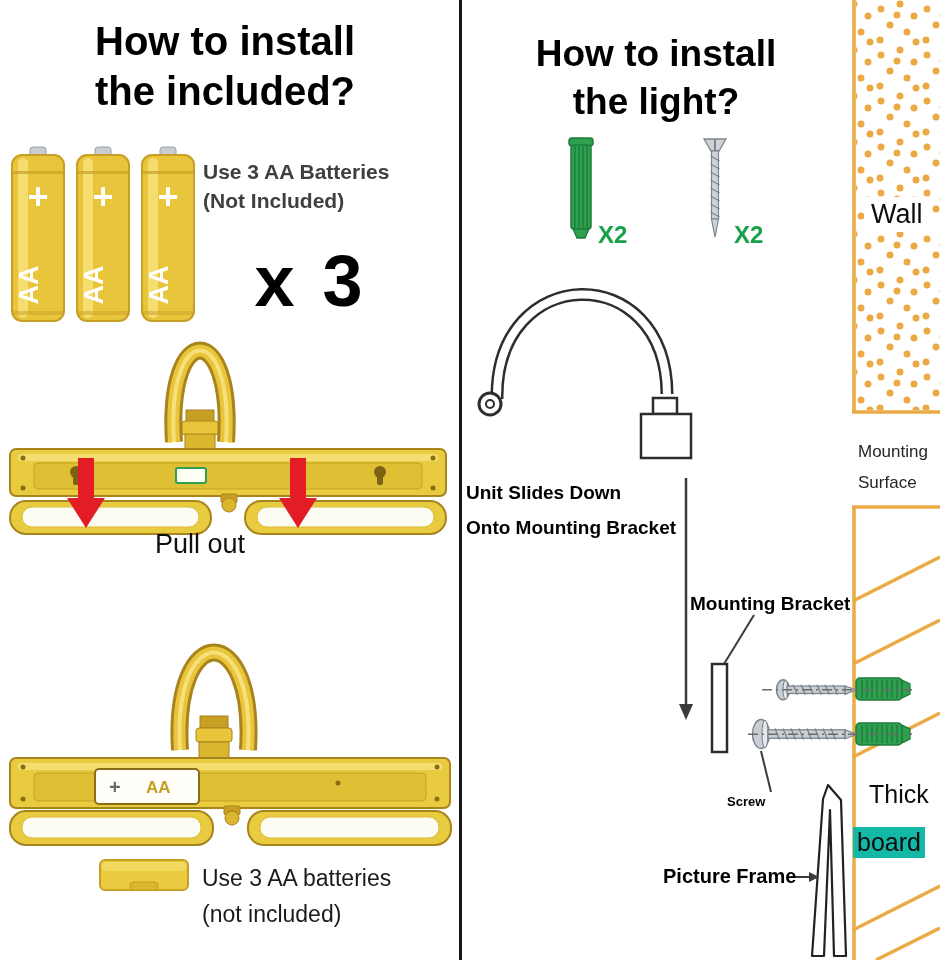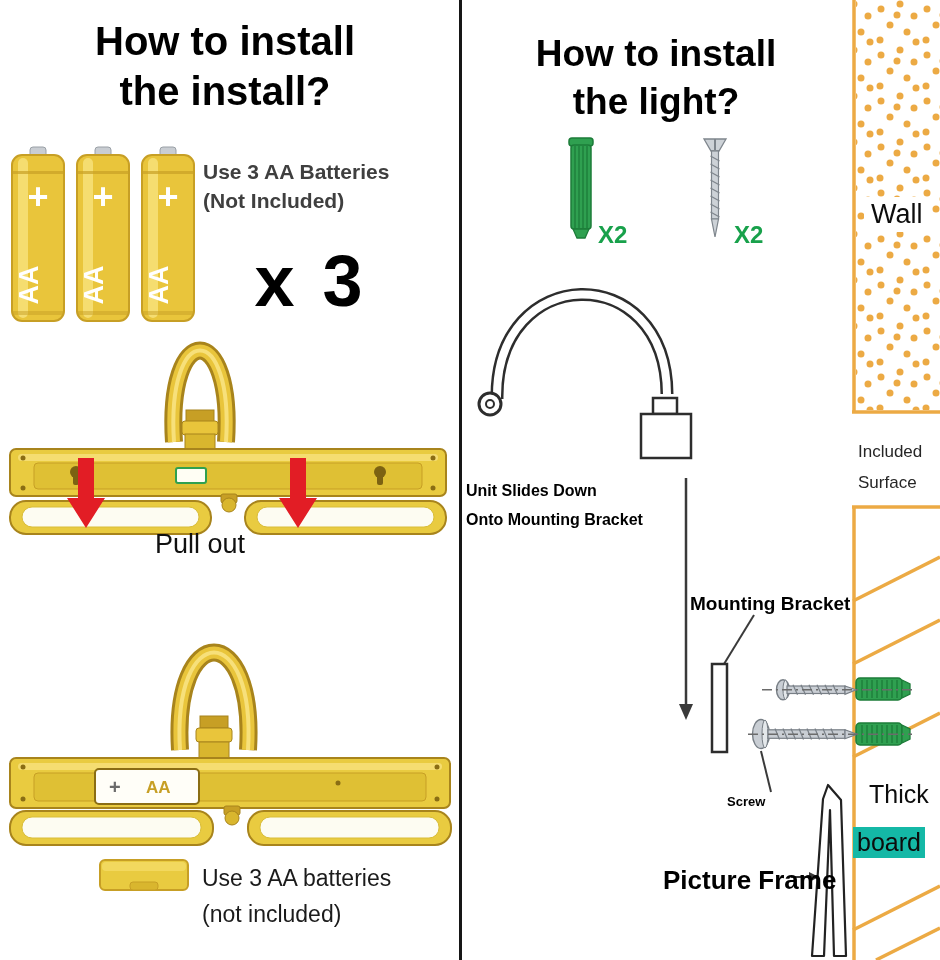--- a/index.html
+++ b/index.html
@@ -21,25 +21,25 @@
               color:#3f3f3f; line-height:1.38; }
   .lt-x3    { left:228px; top:240px; width:165px; text-align:center;
               font-size:72px; font-weight:800; letter-spacing:4px; }
   .lt-pullout { left:116px; top:529px; width:168px; text-align:center;
               font-size:27px; font-weight:500; color:#101010; }
   .lt-bottomnote { left:202px; top:861px; font-size:23px; color:#1b1b1b;
               line-height:1.55; }
   .x2 { font-size:24px; font-weight:800; color:#18a14b; }
   .x2a { left:598px; top:221px; }
   .x2b { left:734px; top:221px; }
-  .rt-slide { left:466px; top:476px; font-size:16px; font-weight:700;
+  .rt-slide { left:466px; top:476px; font-size:19px; font-weight:700;
               color:#000; line-height:1.82; }
   .rt-bracket-label { left:690px; top:593px; font-size:19px; font-weight:700; }
   .rt-screw-label   { left:727px; top:794px; font-size:13px; font-weight:700; }
-  .rt-frame-label   { left:663px; top:865px; font-size:26px; font-weight:700; }
+  .rt-frame-label   { left:663px; top:865px; font-size:20px; font-weight:700; }
   .wall-label { left:864px; top:197px; font-size:27px; color:#0c0c0c;
               background:#fff; padding:2px 7px; }
   .mounting-label { left:858px; top:436px; font-size:17px; color:#262626;
               line-height:1.85; }
   .thick1 { left:856px; top:779px; font-size:25px; color:#0c0c0c;
               background:#fff; padding:1px 13px; }
   .thick2 { left:853px; top:827px; font-size:25px; color:#0c0c0c;
               background:#14b8a6; padding:1px 4px; }
   .layer-art { left:0; top:0; z-index:1; }
   .layer-ill { z-index:2; }
@@ -328,21 +328,21 @@
       <line x1="8.5" y1="52" x2="17.5" y2="57"></line>
         <line x1="8.5" y1="60" x2="17.5" y2="65"></line>
       <line x1="8.5" y1="68" x2="17.5" y2="73"></line>
         <line x1="8.5" y1="76" x2="17.5" y2="81"></line>
     </g>
     <polygon points="9.5,83 16.5,83 13,101" fill="#cdd2d7" stroke="#7e858c" stroke-width="1.2"></polygon>
   </svg>
 
   <div class="label lt-title">
     <div>How to install</div>
-    <div>the install?</div>
+    <div>the included?</div>
   </div>
 
   <div class="label lt-note">
     <div>Use 3 AA Batteries</div>
     <div>(Not Included)</div>
   </div>
 
   <div class="label lt-x3">x 3</div>
 
   <div class="label lt-pullout">Pull out</div>
@@ -367,20 +367,20 @@
 
   <div class="label rt-bracket-label">Mounting Bracket</div>
 
   <div class="label rt-screw-label">Screw</div>
 
   <div class="label rt-frame-label">Picture Frame</div>
 
   <div class="label wall-label">Wall</div>
 
   <div class="label mounting-label">
-    <div>Included</div>
+    <div>Mounting</div>
     <div>Surface</div>
   </div>
 
   <div class="label thick1">Thick</div>
   <div class="label thick2">board</div>
 
 </div>
 
 </body></html>

